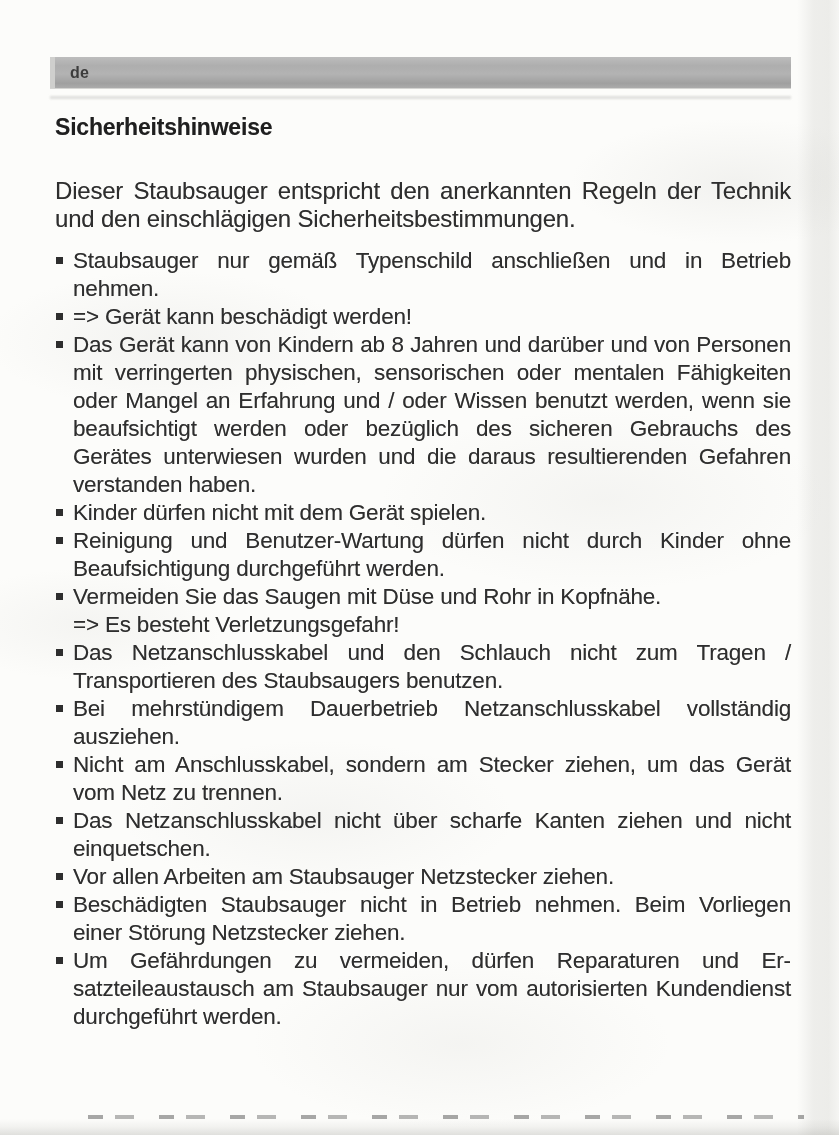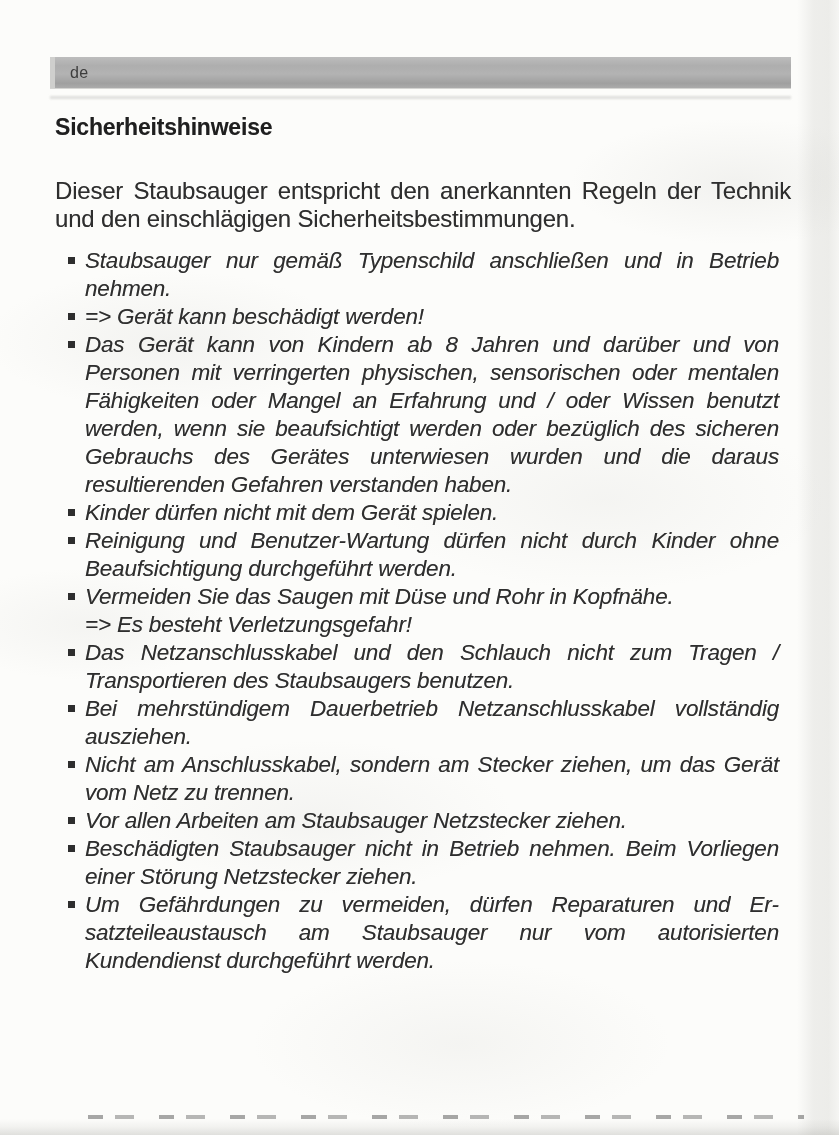--- a/index.html
+++ b/index.html
@@ -61,21 +61,21 @@
   .lang-bar {
     position: absolute; left: 50px; top: 57px; width: 736px; height: 31px;
     background: linear-gradient(180deg,
       #bdbdbd 0%, #aeaeae 28%, var(--header-bar, #b3b3b3) 55%, #a0a0a0 85%, #ababab 100%);
     border-left: 5px solid var(--header-bar-edge, #cfcfcd);
     box-shadow: 0 1px 0 rgba(120,120,118,0.30);
   }
   .lang-label {
     display: inline-block;
     padding-left: 15px;
-    font-weight: normal;
+    font-weight: bold;
     font-size: 16px;
     line-height: 31px;
     letter-spacing: 0.3px;
     color: var(--language-text, #3d3d3d);
   }
 
   
   .content {
     position: absolute; left: 55px; top: 114px; width: 736px;
     text-shadow: 0 0 0.6px rgba(70,70,70,0.45);
@@ -90,23 +90,22 @@
   .intro {
     margin: 0 0 14px 0;
     font-size: 24px;
     line-height: 28px;
     letter-spacing: -0.2px;
     text-align: justify;
     hyphens: manual;
   }
   .bullets {
     list-style: none;
-    margin: 12px;
+    margin: 0;
     padding: 0;
-    font-style: italic;
   }
   .bullet {
     position: relative;
     padding-left: 18px;
     font-size: 22.5px;
     line-height: 28px;
     letter-spacing: -0.2px;
     text-align: justify;
     hyphens: manual;
   }
@@ -175,20 +174,25 @@
     <span class="btext">Bei mehrstündigem Dauerbetrieb Netzanschlusskabel vollständig ausziehen.</span>
     
   </li>
         <li class="bullet">
     <span class="marker"></span>
     <span class="btext">Nicht am Anschlusskabel, sondern am Stecker ziehen, um das Gerät vom Netz zu trennen.</span>
     
   </li>
         <li class="bullet">
     <span class="marker"></span>
+    <span class="btext">Das Netzanschlusskabel nicht über scharfe Kanten ziehen und nicht einquetschen.</span>
+    
+  </li>
+        <li class="bullet">
+    <span class="marker"></span>
     <span class="btext">Vor allen Arbeiten am Staubsauger Netzstecker ziehen.</span>
     
   </li>
         <li class="bullet">
     <span class="marker"></span>
     <span class="btext">Beschädigten Staubsauger nicht in Betrieb nehmen. Beim Vorliegen einer Störung Netzstecker ziehen.</span>
     
   </li>
         <li class="bullet">
     <span class="marker"></span>

